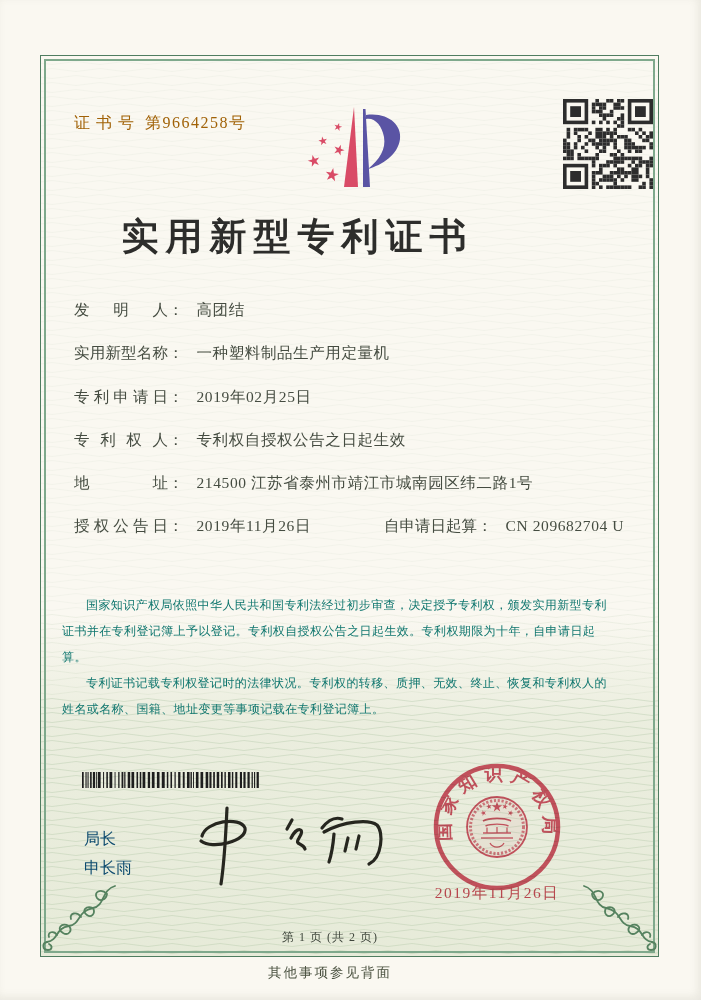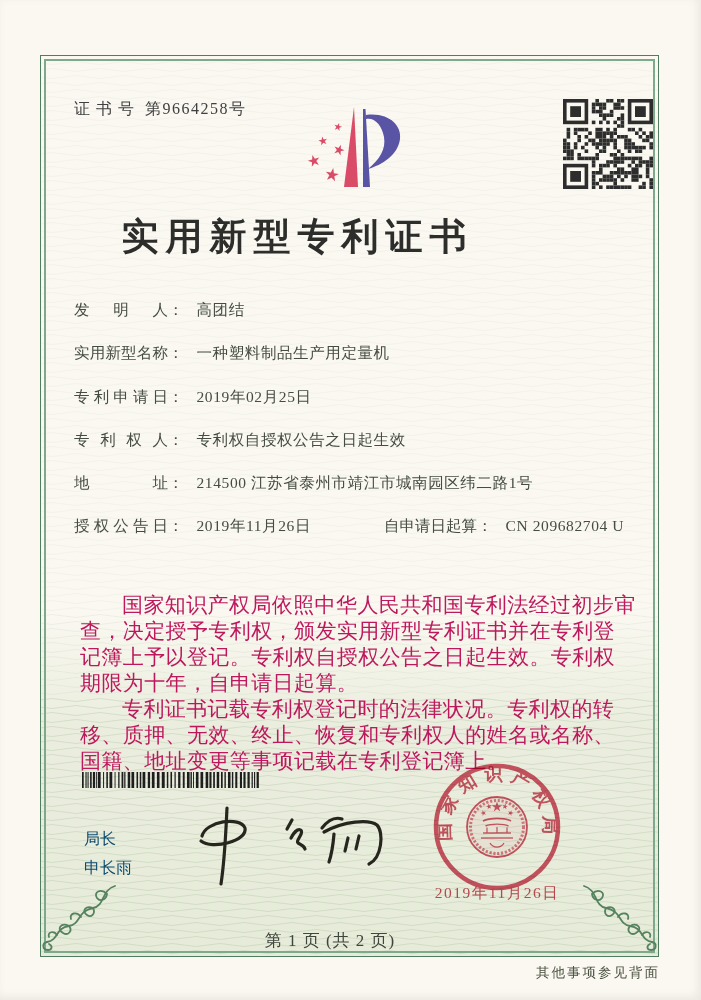--- a/index.html
+++ b/index.html
@@ -7,39 +7,39 @@
   .page{position:relative;width:701px;height:1000px;background:#faf8f1;overflow:hidden;
         box-shadow:inset -3px -3px 8px rgba(90,90,70,0.10);}
   
   .frame{position:absolute;left:40px;top:55px;width:617px;height:900px;border:1.5px solid #4f7d60;}
   .frame-inner{position:absolute;left:3px;top:3px;right:3px;bottom:3px;border:2px solid #7fa98c;}
   
   .tint{position:absolute;left:40px;top:55px;width:619px;height:902px;pointer-events:none;
         background:linear-gradient(180deg,rgba(198,212,176,0) 0%,rgba(198,212,176,0) 62%,rgba(196,211,174,0.28) 74%,rgba(193,209,170,0.34) 100%);}
   #waves{position:absolute;left:40px;top:55px;pointer-events:none;}
   .abs{position:absolute;}
-  .cert-no{left:74px;top:99px;font-size:16px;color:#404040;letter-spacing:1px;}
+  .cert-no{left:74px;top:113px;font-size:16px;color:#a16207;letter-spacing:1px;}
   .cert-no .num{margin-left:10px;letter-spacing:1.5px;}
   .title{left:0;top:212px;width:595px;text-align:center;font-size:37px;font-weight:bold;
          color:#2d2d2b;letter-spacing:7px;}
   .fields{left:74px;top:300px;width:566px;font-size:15.5px;color:#454c41;}
   .field-row{position:relative;height:22px;margin-bottom:21.3px;white-space:nowrap;}
   .flabel{display:inline-block;width:94px;text-align:justify;text-align-last:justify;vertical-align:bottom;}
   .fcolon{display:inline-block;}
   .fvalue{margin-left:13px;letter-spacing:0.6px;}
   .fpair2{position:absolute;left:310px;top:0;}
   .fpair2 .fvalue{}
-  .paras{left:80px;top:592px;width:556px;font-size:21px;line-height:26px;color:#be185d;}
+  .paras{left:62px;top:592px;width:556px;font-size:12px;line-height:26px;color:#0f766e;}
   .paras p{margin:0;text-indent:2em;letter-spacing:0.4px;}
   #barcode{left:82px;top:772px;}
   .sig-block{left:84px;top:824px;font-size:16px;color:#0c4a6e;line-height:29px;}
   #signature{left:172px;top:796px;}
   #seal{left:417px;top:757px;mix-blend-mode:multiply;opacity:0.93;}
-  .page-footer{left:0;top:929px;width:660px;text-align:center;font-size:17px;color:#3f463c;letter-spacing:1px;}
-  .back-note{left:0;top:964px;width:660px;text-align:right;font-size:13.5px;color:#49503f;letter-spacing:2px;}
+  .page-footer{left:0;top:929px;width:660px;text-align:center;font-size:12px;color:#3f463c;letter-spacing:1px;}
+  .back-note{left:0;top:964px;width:660px;text-align:center;font-size:13.5px;color:#49503f;letter-spacing:2px;}
   .logo{left:288px;top:97px;}
   #qr{left:563px;top:99px;}
   .flourish{position:absolute;pointer-events:none;}
   .fl-left{left:41px;top:880px;}
   .fl-right{left:580px;top:880px;}
 </style>
 </head>
 <body>
 
 <div class="page">

